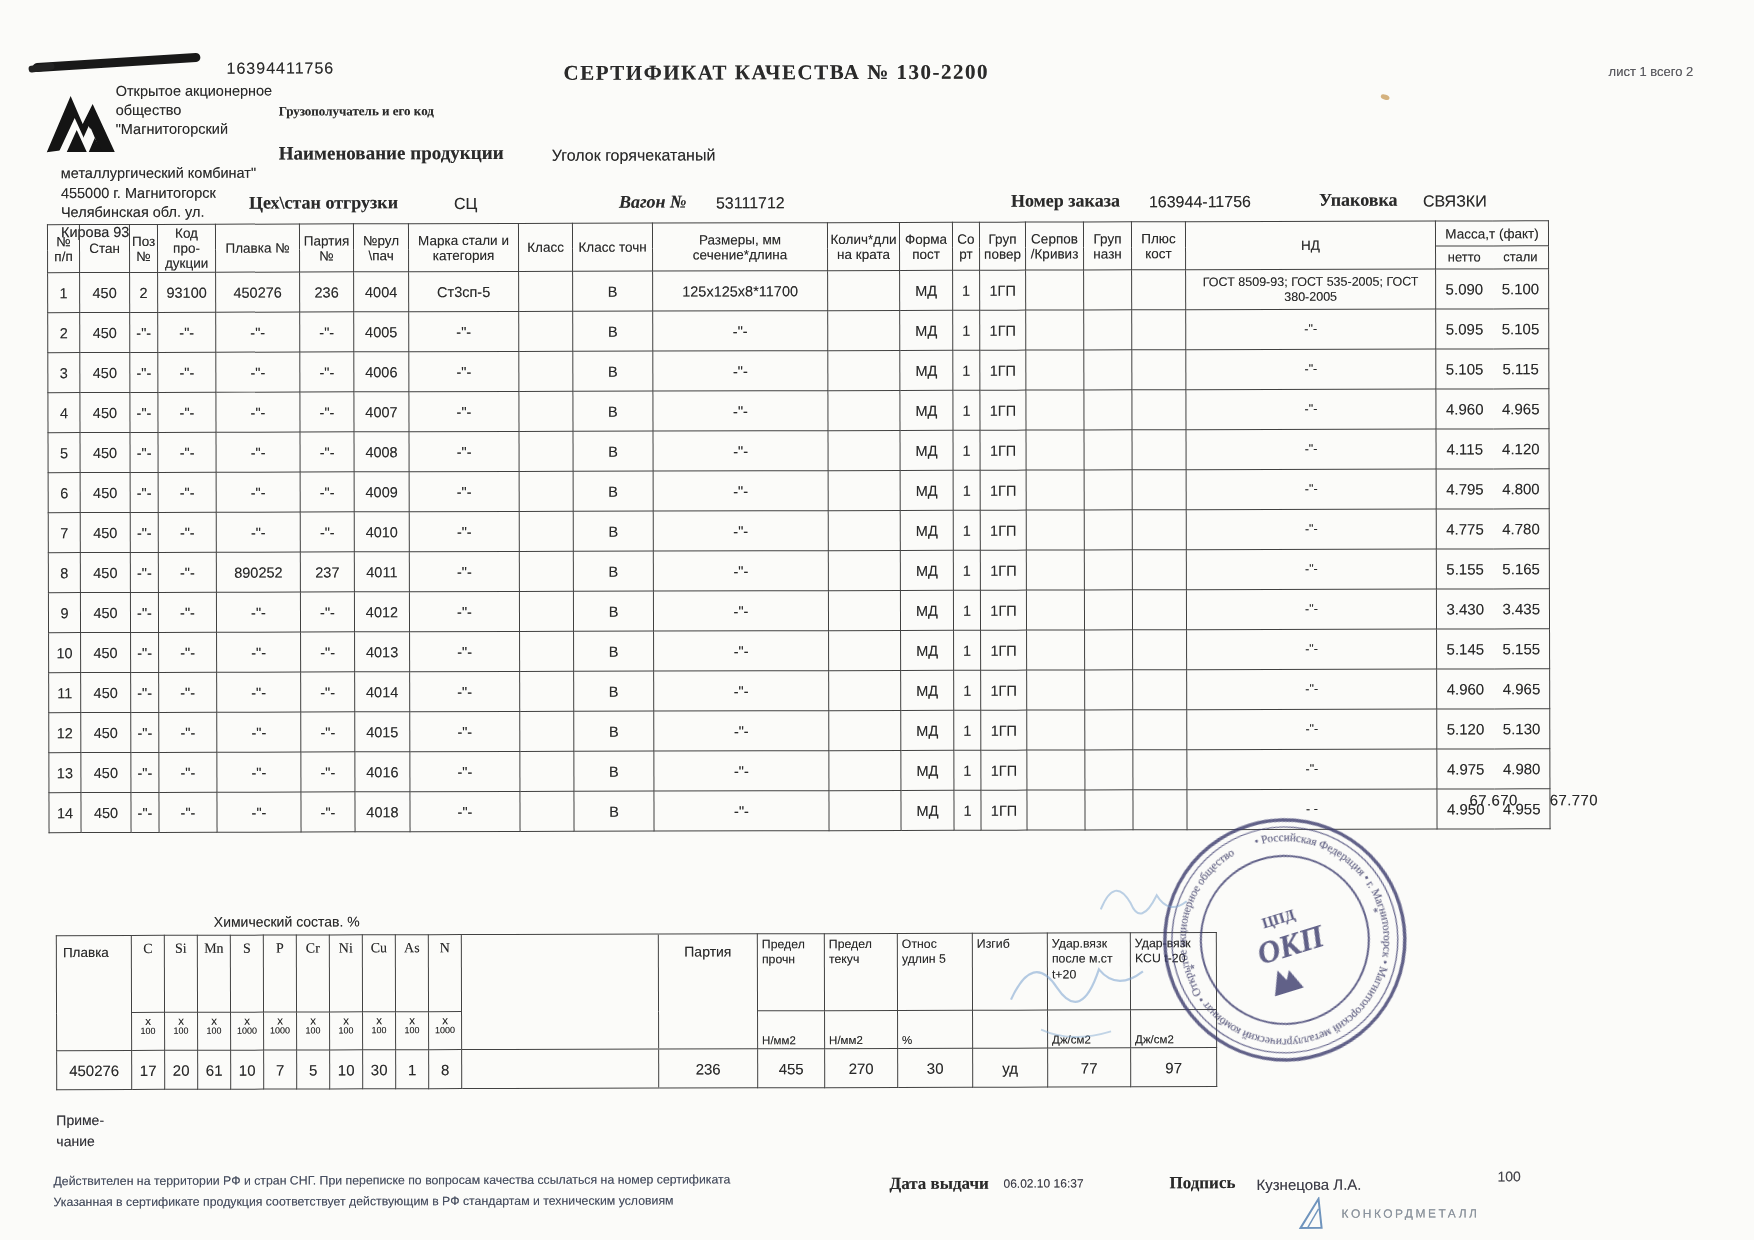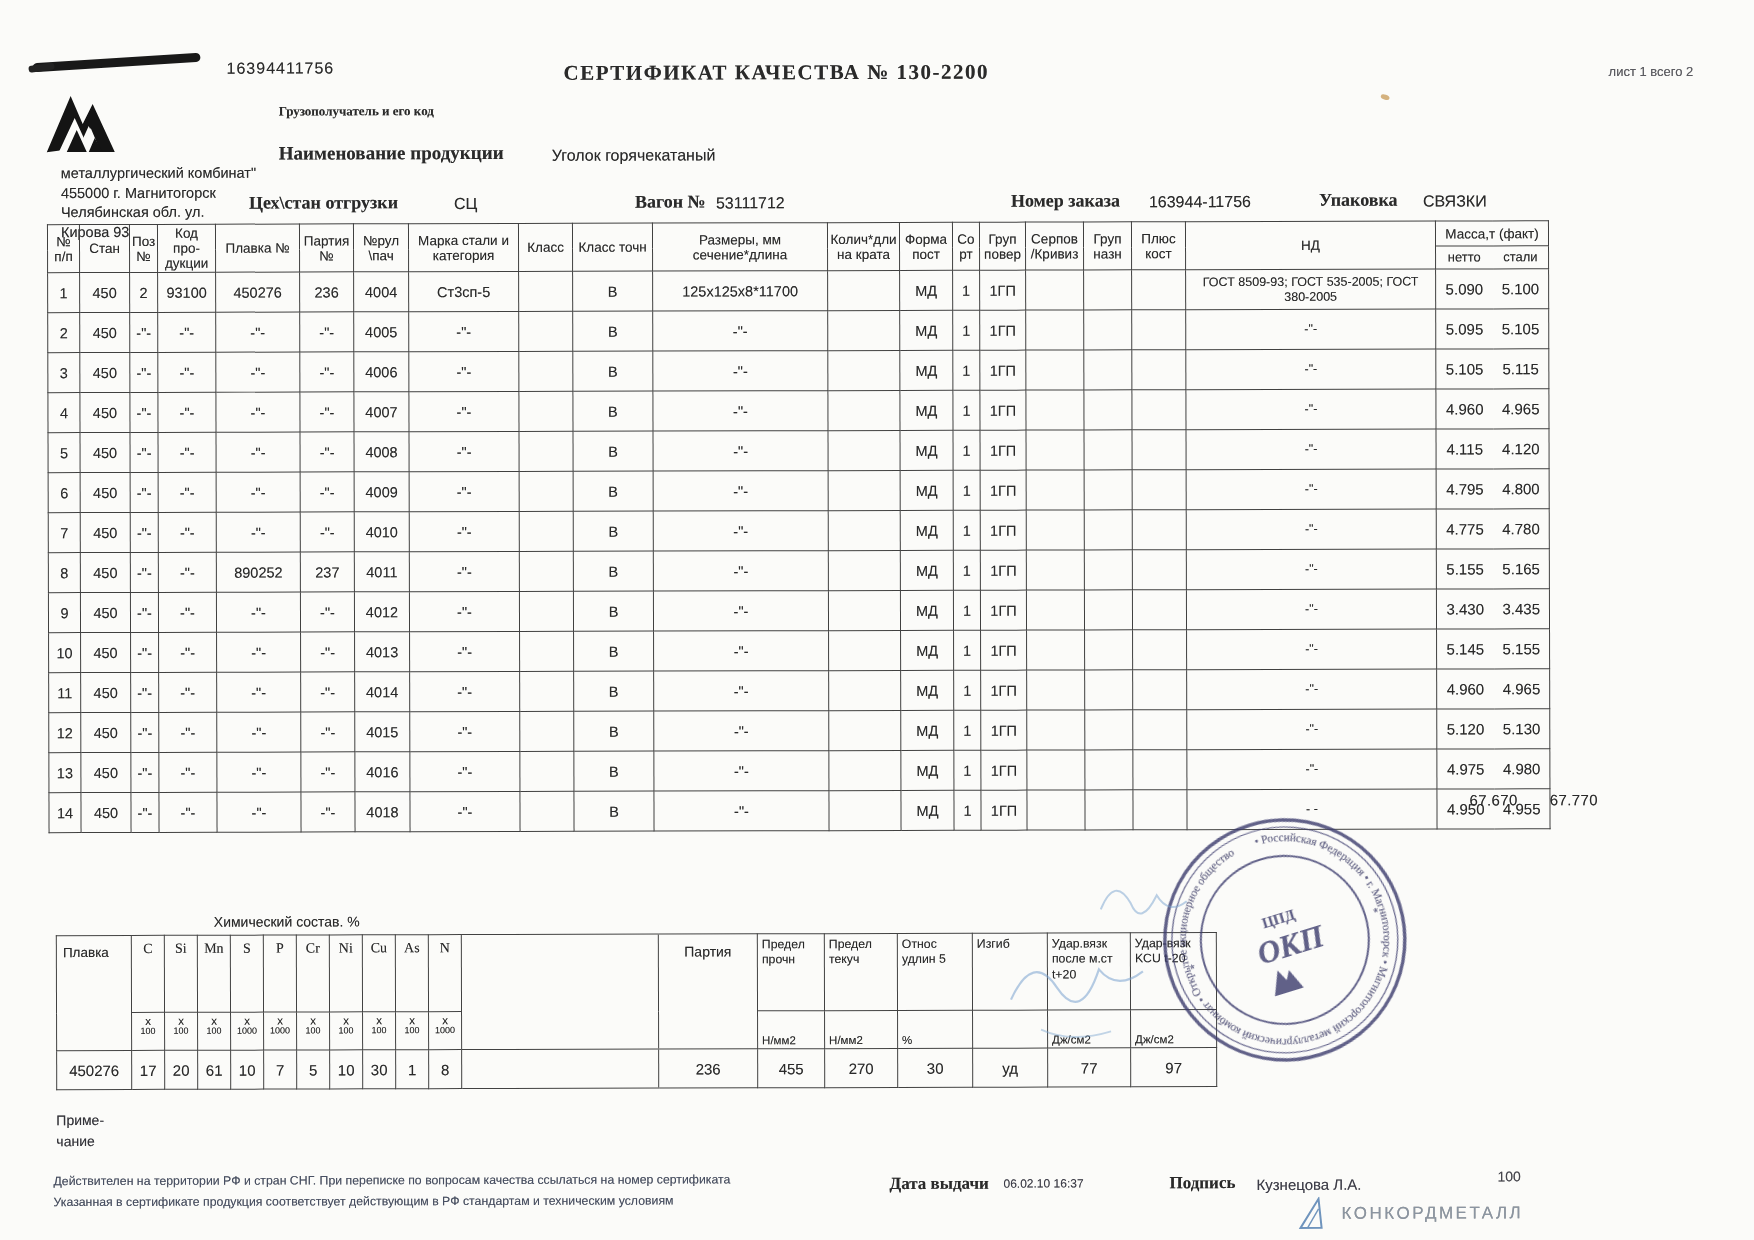--- a/index.html
+++ b/index.html
@@ -63,21 +63,21 @@
   .note{left:55px;top:1108px;font-size:14px;line-height:21px;color:#33333a;}
   .legal1{left:52px;top:1172px;font-size:12.3px;color:#474f63;}
   .legal2{left:52px;top:1193px;font-size:12.3px;color:#474f63;}
   .date-label{left:888px;top:1174px;font-size:17px;}
   .date-value{left:1002px;top:1177px;font-size:12px;color:#3c3c48;}
   .sign-label{left:1168px;top:1174px;font-size:17px;}
   .sign-value{left:1255px;top:1177px;font-size:15px;color:#3c3c48;}
   .page-num{left:1496px;top:1170px;font-size:14px;color:#45454d;}
 
   .brand{left:1296px;top:1198px;display:flex;align-items:center;gap:10px;}
-  .brand-name{font-size:17px;letter-spacing:2.5px;color:#8b95a1;}
+  .brand-name{font-size:12px;letter-spacing:2.5px;color:#8b95a1;}
 
   .stamp-wrap{left:1155px;top:812px;width:258px;height:258px;transform:rotate(-17deg);opacity:.8;filter:blur(.3px);}
   .scribble{left:980px;top:850px;}
 </style>
 </head>
 <body>
 
 <div class="page">
 <div class="sheet">
 
@@ -86,37 +86,42 @@
   <div class="abs speck"></div>
 
   <div class="abs" style="left:46px;top:88px;">
     <svg width="72" height="64" viewBox="0 0 72 64">
       <path d="M2,62 L26,6 L38,34 L48,14 L70,62 L56,62 L44,36 L34,58 Z" fill="#141414"></path>
       <path d="M14,62 L30,28 L40,50 L46,38 L56,62 Z" fill="#fbfbf9"></path>
       <path d="M22,62 L32,40 L42,62 Z M44,62 L50,48 L58,62 Z" fill="#141414"></path>
     </svg>
   </div>
 
+  <div class="abs company-a">
+    <div>Открытое акционерное</div>
+    <div>общество</div>
+    <div>"Магнитогорский</div>
+  </div>
   <div class="abs company-b">
     <div>металлургический комбинат"</div>
     <div>455000 г. Магнитогорск</div>
     <div>Челябинская обл.  ул.</div>
     <div>Кирова 93</div>
   </div>
 
   <div class="abs doc-number">16394411756</div>
   <div class="abs page-title lbl">СЕРТИФИКАТ КАЧЕСТВА № 130-2200</div>
   <div class="abs sheet-label">лист 1 всего 2</div>
   <div class="abs consignee lbl">Грузополучатель и его код</div>
   <div class="abs product-label lbl">Наименование продукции</div>
   <div class="abs product-value">Уголок горячекатаный</div>
 
   <div class="abs fieldrow lbl" style="left:250px;">Цех\стан отгрузки</div>
   <div class="abs fieldval" style="left:455px;">СЦ</div>
-  <div class="abs fieldrow lbl" style="left:636px;">Вагон №</div>
+  <div class="abs fieldrow lbl" style="left:620px;font-style:italic;">Вагон №</div>
   <div class="abs fieldval" style="left:717px;">53111712</div>
   <div class="abs fieldrow lbl" style="left:1012px;">Номер заказа</div>
   <div class="abs fieldval" style="left:1150px;">163944-11756</div>
   <div class="abs fieldrow lbl" style="left:1320px;">Упаковка</div>
   <div class="abs fieldval" style="left:1424px;">СВЯЗКИ</div>
 
   <table class="abs main-table">
     <colgroup>
       <col style="width:32px">
           <col style="width:50px">

